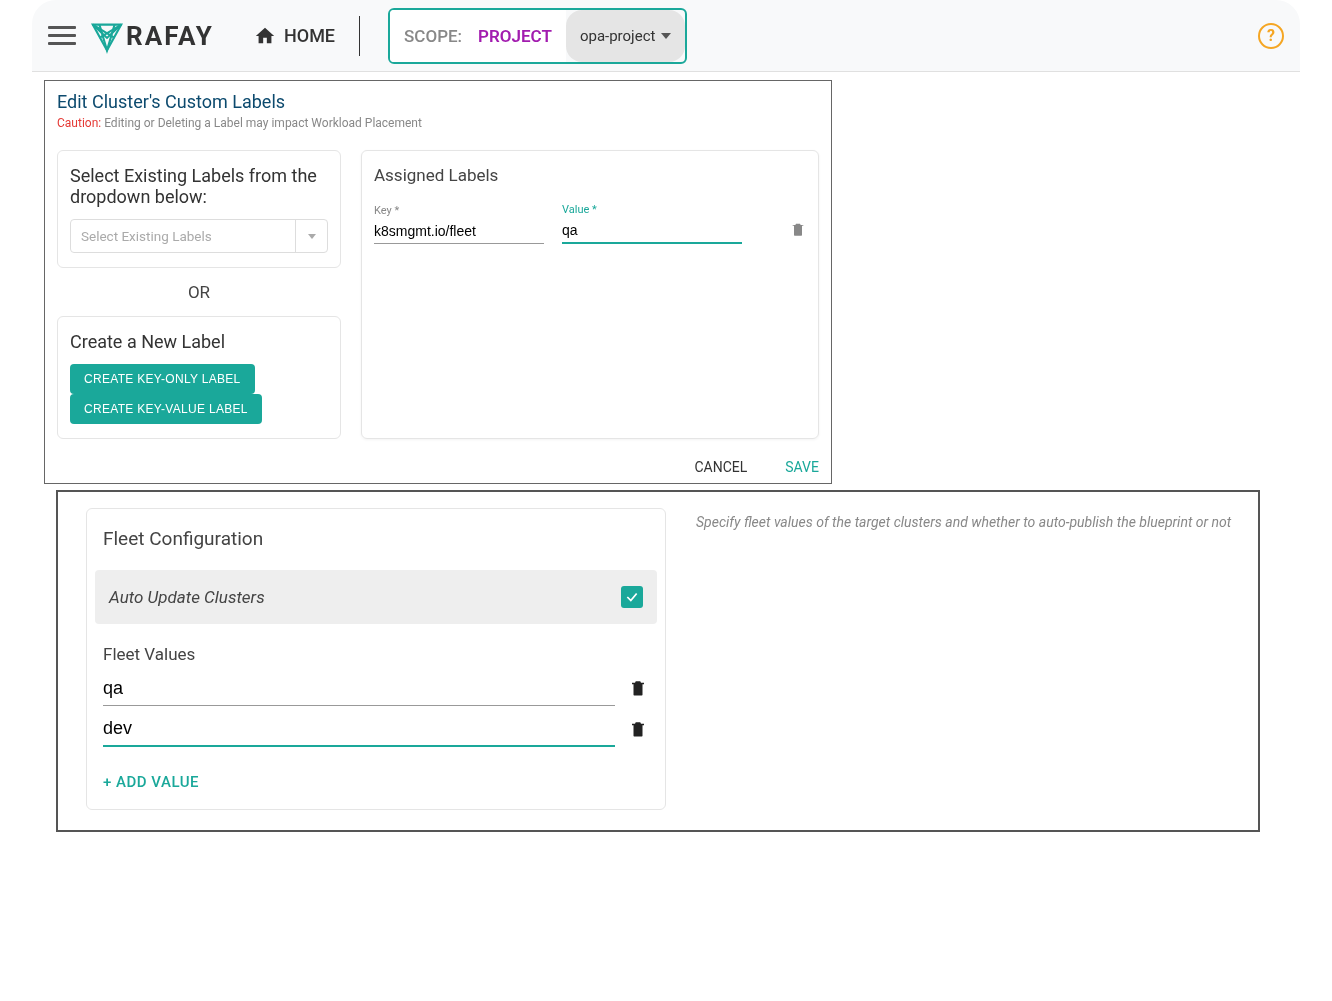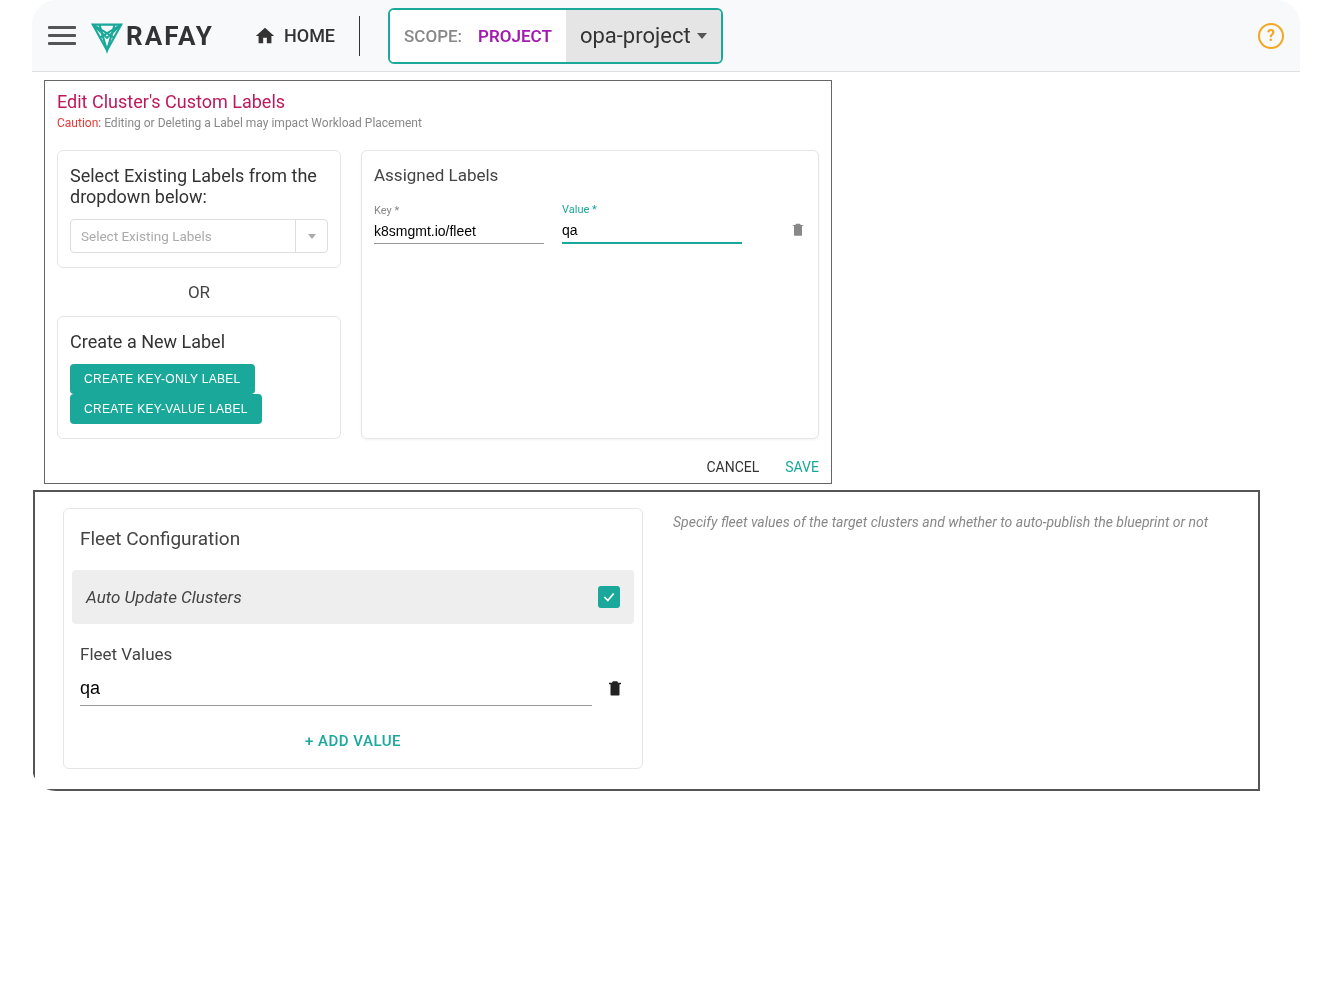--- a/index.html
+++ b/index.html
@@ -61,22 +61,23 @@
     display: flex; align-items: center;
     background: #fff;
     font-size: 17px;
   }
   .scope-label { color: #888; font-weight: 500; }
   .scope-type { color: #a21caf; font-weight: 600; margin-left: 16px; }
   .scope-right {
     background: #e5e5e5;
     display: flex; align-items: center; gap: 6px;
     padding: 0 14px;
-    font-size: 22px; color: #333;
-    cursor: pointer;
+    font-size: 15px; color: #333;
+    cursor: pointer;
+    border-radius: 16px;
   }
   .caret-down {
     width: 0; height: 0;
     border-left: 5px solid transparent;
     border-right: 5px solid transparent;
     border-top: 6px solid #555;
   }
   .help-icon {
     margin-left: auto;
     width: 26px; height: 26px;
@@ -87,21 +88,21 @@
     cursor: pointer;
   }
 
   
   .labels-panel {
     margin: 8px 8px 0 12px;
     width: 788px;
     border: 1px solid #666;
     padding: 10px 12px 8px 12px;
   }
-  .labels-title { font-size: 18px; color: #be185d; margin-bottom: 4px; }
+  .labels-title { font-size: 18px; color: #0c4a6e; margin-bottom: 4px; }
   .caution { font-size: 12px; }
   .caution-label { color: #e53935; }
   .caution-text { color: #888; }
   .labels-body {
     display: flex; gap: 20px;
     margin-top: 20px;
   }
   .labels-left { width: 296px; display: flex; flex-direction: column; gap: 14px; }
   .card {
     border: 1px solid #e5e5e5;
@@ -168,30 +169,30 @@
   .value-field { width: 180px; }
   .trash-sm {
     width: 16px; height: 18px;
     cursor: pointer;
     margin-bottom: 6px;
     margin-left: 30px;
   }
   .trash-sm svg { width: 100%; height: 100%; fill: #888; }
 
   .panel-actions {
-    display: flex; justify-content: flex-end; gap: 26px;
+    display: flex; justify-content: flex-end; gap: 38px;
     margin-top: 20px;
     font-size: 14px;
   }
   .action-cancel { color: #333; cursor: pointer; }
   .action-save { color: #1aa89a; font-weight: 400; cursor: pointer; }
 
   
   .fleet-panel {
-    margin: 6px 40px 0 1px;
+    margin: 6px 40px 0 24px;
     border: 2px solid #555;
     padding: 16px 20px 20px 28px;
     display: flex; gap: 30px;
   }
   .fleet-left {
     width: 580px;
     border: 1px solid #e5e5e5;
     border-radius: 6px;
     background: #fff;
   }
@@ -234,21 +235,20 @@
   .value-input.active { border-bottom: 2px solid #1aa89a; }
   .trash-lg { width: 20px; cursor: pointer; }
   .trash-lg svg { width: 18px; height: 22px; fill: #222; }
   .add-value {
     color: #1aa89a;
     font-size: 15px;
     font-weight: 500;
     letter-spacing: 0.5px;
     padding: 18px 16px;
     cursor: pointer;
-    text-align: center;
   }
   .fleet-help {
     flex: 1;
     font-size: 14px;
     font-style: italic;
     color: #888;
     padding-top: 6px;
   }
 </style>
 </head>
@@ -354,18 +354,26 @@
       </div>
       <div class="fleet-values-title">Fleet Values</div>
       <div class="value-row">
         <input class="value-input" value="qa" style="">
         <div class="trash-lg">
           <svg viewBox="0 0 24 24">
               <path d="M6 7h12v14a1 1 0 0 1-1 1H7a1 1 0 0 1-1-1V7zm3-4h6l1 2H8l1-2zM4 5h16v2H4z"></path>
             </svg>
         </div>
       </div>
+      <div class="value-row">
+        <input class="value-input active" value="dev" style="">
+        <div class="trash-lg">
+          <svg viewBox="0 0 24 24">
+              <path d="M6 7h12v14a1 1 0 0 1-1 1H7a1 1 0 0 1-1-1V7zm3-4h6l1 2H8l1-2zM4 5h16v2H4z"></path>
+            </svg>
+        </div>
+      </div>
       <div class="add-value">+ ADD  VALUE</div>
     </div>
     <div class="fleet-help">Specify fleet values of the target clusters and whether to auto-publish the blueprint or not</div>
   </div>
 
 </div>
 
 </body></html>

